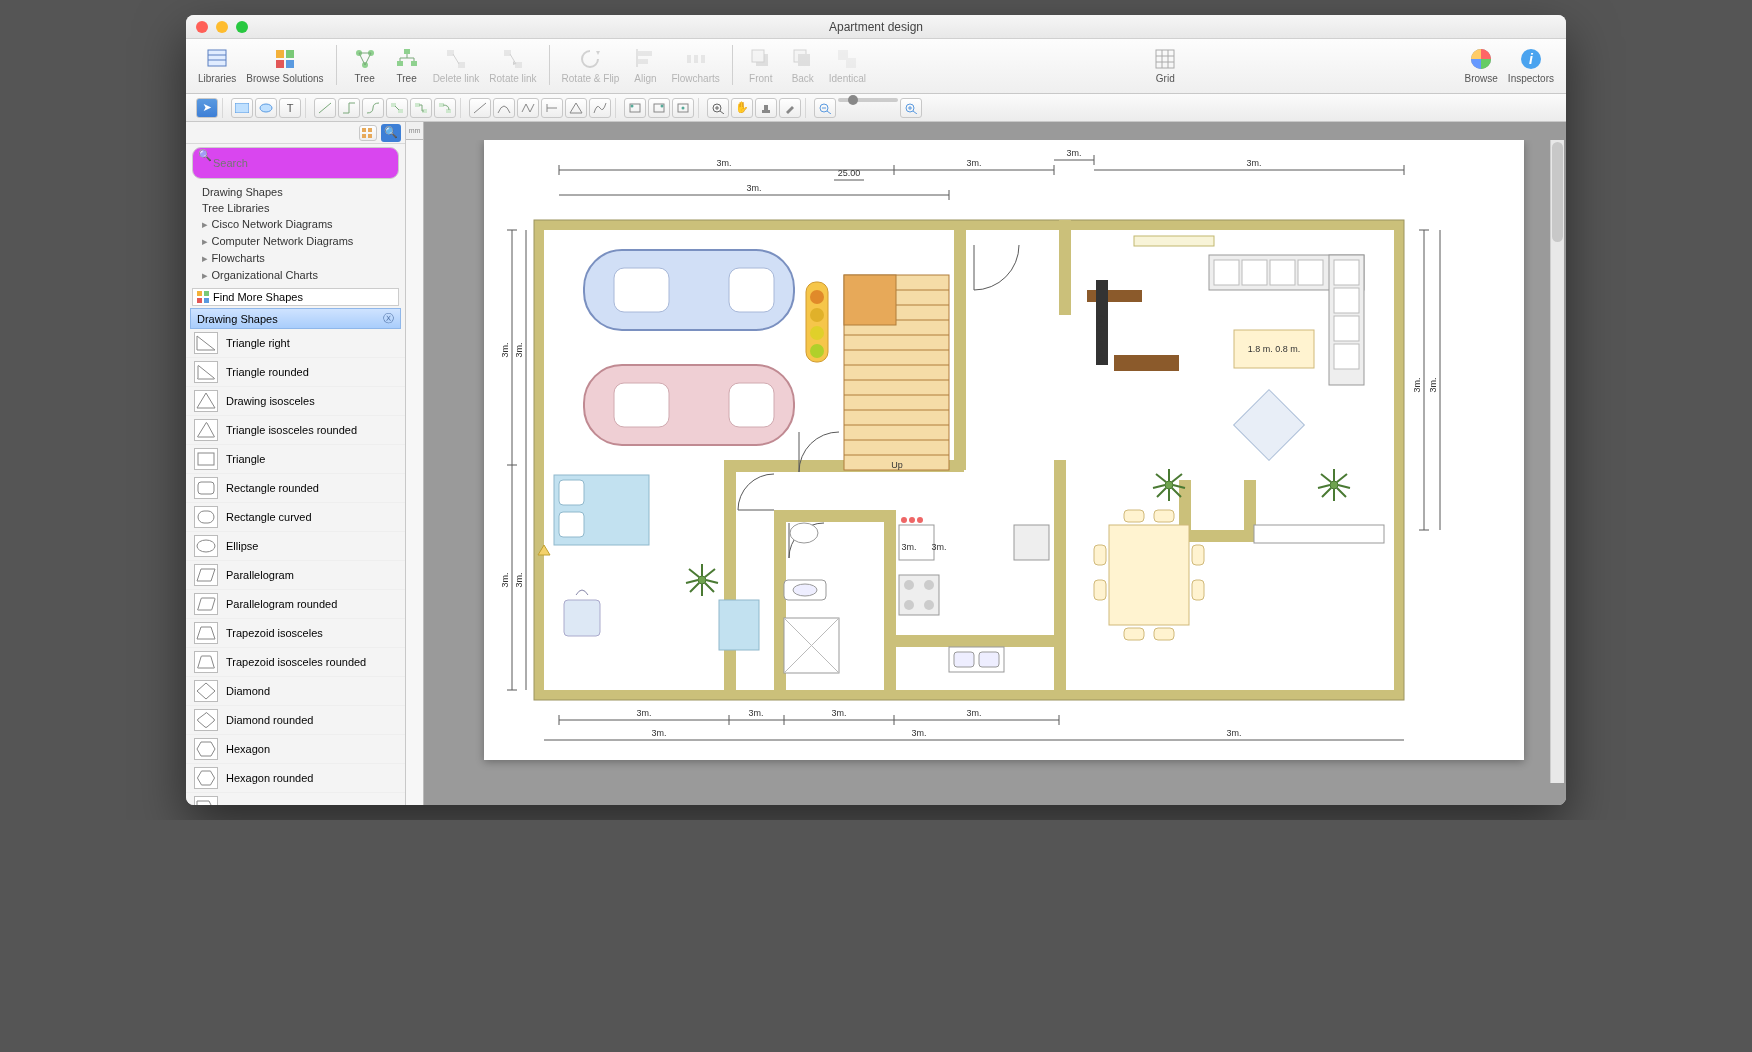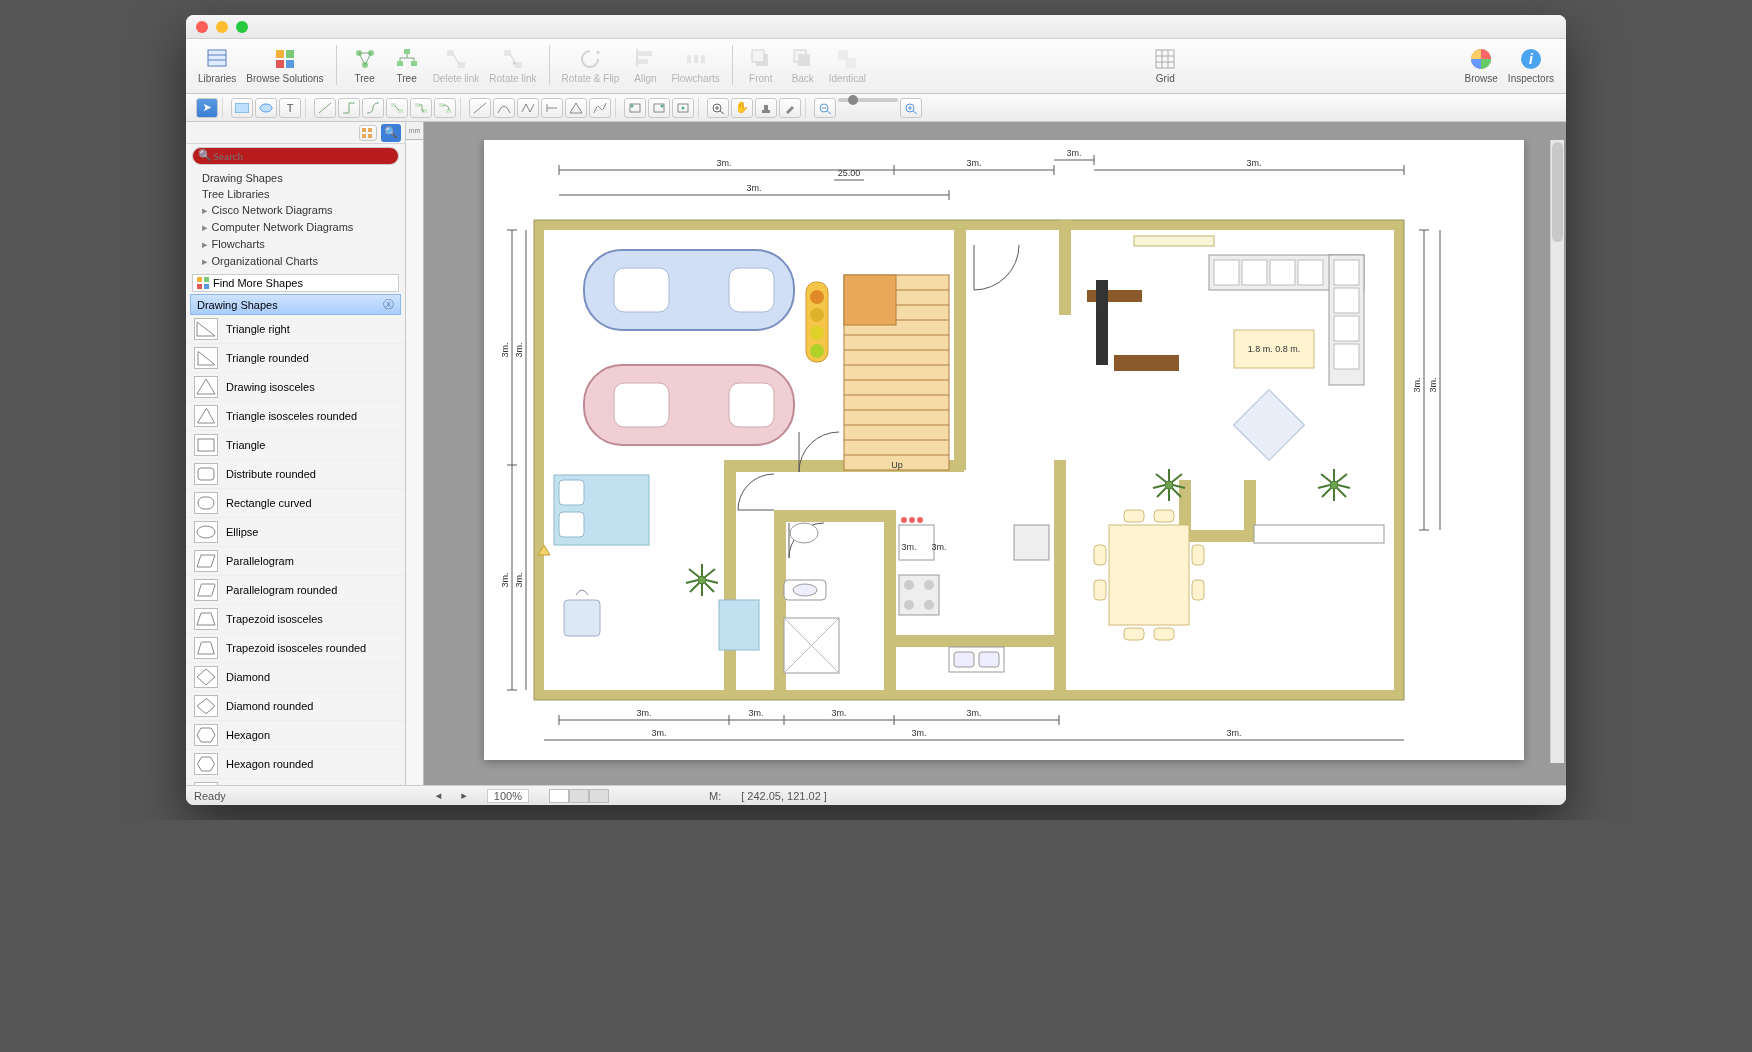--- a/index.html
+++ b/index.html
@@ -15,21 +15,21 @@
   .tb-icon { width:28px; height:28px; display:flex; align-items:center; justify-content:center; }
   .tb-sep { width:1px; height:40px; background:#d0d0d0; margin:2px 6px;}
   .sub-toolbar { height:28px; background:linear-gradient(#fbfbfb,#ececec); border-bottom:1px solid #c8c8c8; display:flex; align-items:center; padding:0 6px; gap:4px;}
   .sub-group{display:flex; gap:2px; padding:0 4px; border-right:1px solid #d8d8d8;}
   .sub-btn { width:22px; height:20px; border:1px solid #c8c8c8; border-radius:3px; background:linear-gradient(#fff,#eee); display:flex; align-items:center; justify-content:center; font-size:11px; color:#555; cursor:pointer;}
   .content { flex:1; display:flex; overflow:hidden; }
   .sidebar { width:220px; background:#f4f4f4; border-right:1px solid #c8c8c8; display:flex; flex-direction:column; font-size:11px;}
   .side-top { height:22px; display:flex; align-items:center; padding:0 4px; gap:4px; border-bottom:1px solid #d8d8d8;}
   .side-top .srch{background:#3d7fd6;width:20px;height:18px;border-radius:3px;color:#fff;display:flex;align-items:center;justify-content:center;font-size:11px;}
   .search-row{padding:3px 6px;}
-  .search-row input{width:100%;height:18px;border:1px solid #ccc;border-radius:9px;padding:0 8px 0 20px;font-size:11px;background:#b91c1c;font-family:Liberation Serif, serif;}
+  .search-row input{width:100%;height:32px;border:1px solid #ccc;border-radius:9px;padding:0 8px 0 20px;font-size:11px;background:#d946ef;}
   .search-wrap{position:relative;}
   .search-wrap .mag{position:absolute;left:6px;top:2px;color:#999;font-size:11px;}
   .tree { padding:2px 6px; color:#333;}
   .tree div{padding:2px 2px 2px 10px; cursor:pointer;}
   .tree .arrow{color:#888; margin-right:4px;}
   .find-more{margin:2px 6px; background:#fff; border:1px solid #ccc; padding:2px 4px; display:flex; align-items:center; gap:4px; cursor:pointer;}
   .section-hdr{background:linear-gradient(#cfe3ff,#a9cdfb); border:1px solid #8fb7ea; margin:0 4px; padding:2px 6px; display:flex; justify-content:space-between; align-items:center; font-weight:500;}
   .shape-list{flex:1; overflow:auto;}
   .shape-row{display:flex; align-items:center; gap:8px; padding:3px 8px; border-bottom:1px solid #eee; cursor:pointer;}
   .shape-ic{width:24px;height:22px;border:1px solid #bbb;background:#fff;display:flex;align-items:center;justify-content:center;}
@@ -63,20 +63,21 @@
 <body>
 
 <div class="window">
 
   <div class="titlebar">
     <div class="traffic">
       <div class="tl r"></div>
       <div class="tl y"></div>
       <div class="tl g"></div>
     </div>
+    <div class="title">Apartment design</div>
   </div>
 
   <div class="toolbar">
     <div class="tb-btn">
       <div class="tb-icon">
           <svg class="ico">
             <rect x="3" y="3" width="18" height="16" fill="#e0ecff" stroke="#5a7fc0"></rect>
             <line x1="3" y1="8" x2="21" y2="8" stroke="#5a7fc0"></line>
             <line x1="3" y1="13" x2="21" y2="13" stroke="#5a7fc0"></line>
           </svg>
@@ -473,21 +474,21 @@
               </svg>
             </div>
             <span>Triangle</span>
           </div>
           <div class="shape-row">
             <div class="shape-ic">
               <svg width="22" height="22">
                 <rect x="3" y="5" width="16" height="12" rx="3" fill="#fff" stroke="#888"></rect>
               </svg>
             </div>
-            <span>Distribute rounded</span>
+            <span>Rectangle rounded</span>
           </div>
           <div class="shape-row">
             <div class="shape-ic">
               <svg width="22" height="22">
                 <rect x="3" y="5" width="16" height="12" rx="6" fill="#fff" stroke="#888"></rect>
               </svg>
             </div>
             <span>Rectangle curved</span>
           </div>
           <div class="shape-row">
@@ -794,29 +795,14 @@
             </svg>
           </div>
         </div>
       </div>
       <div class="vs-top">
           <div class="th"></div>
         </div>
     </div>
   </div>
 
-  <div class="statusbar">
-    <span>Ready</span>
-    <span style="width:170px"></span>
-    <span>◂</span>
-    <span>▸</span>
-    <span style="border:1px solid #ccc;padding:0 6px;background:#fff;">100%</span>
-    <span style="display:flex;gap:0;">
-      <span style="width:20px;height:14px;background:#fff;border:1px solid #bbb;"></span>
-      <span style="width:20px;height:14px;background:#ddd;border:1px solid #bbb;"></span>
-      <span style="width:20px;height:14px;background:#ddd;border:1px solid #bbb;"></span>
-    </span>
-    <span style="width:60px"></span>
-    <span>M:</span>
-    <span>[ 242.05, 121.02 ]</span>
-  </div>
 
 </div>
 
 </body></html>

